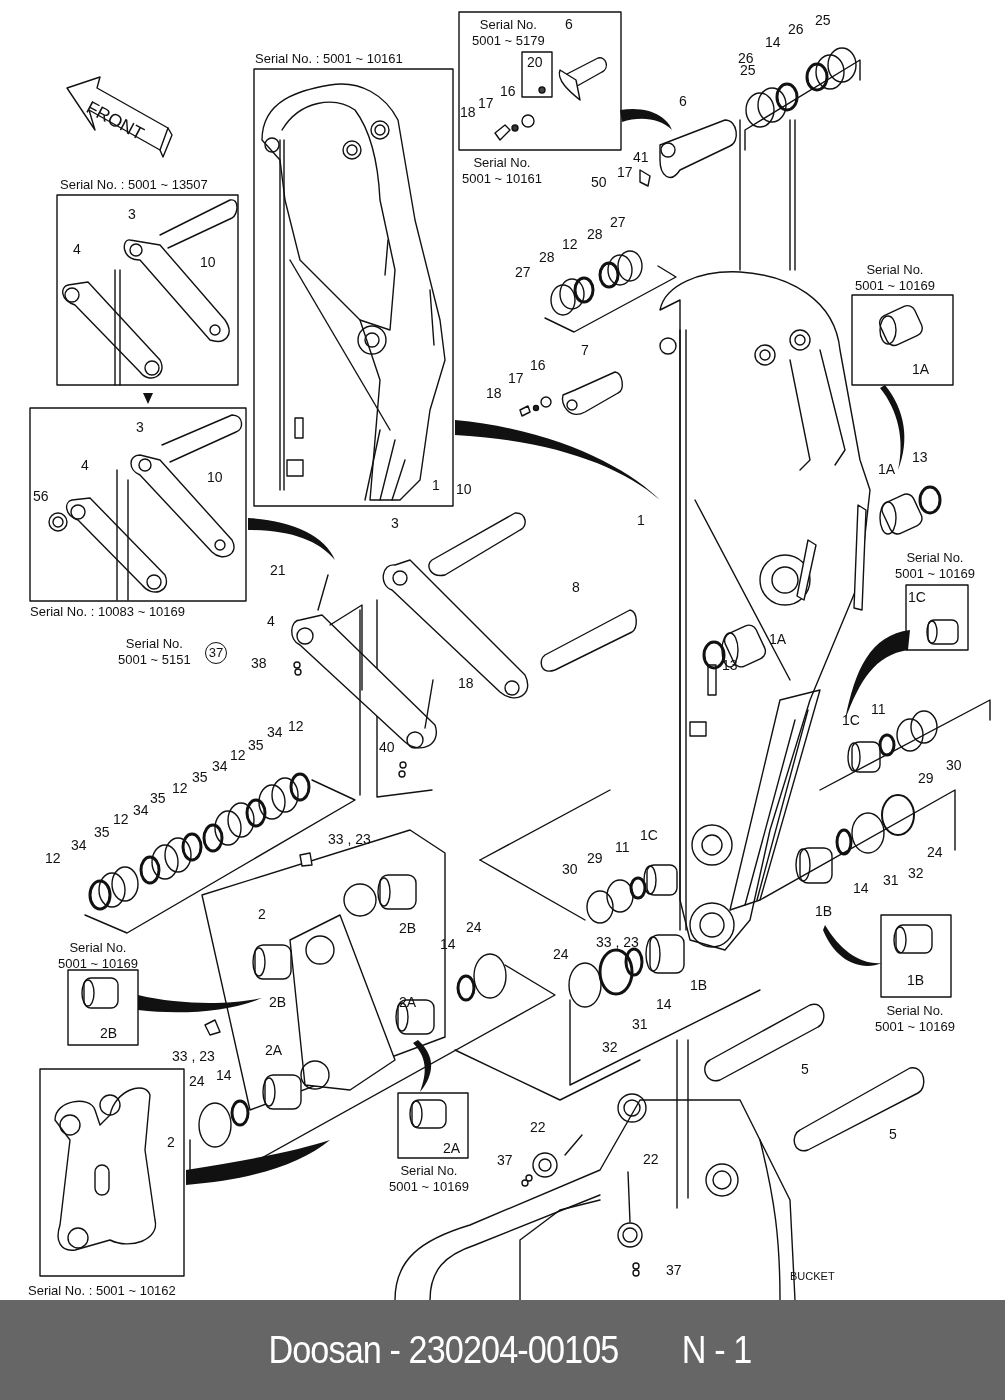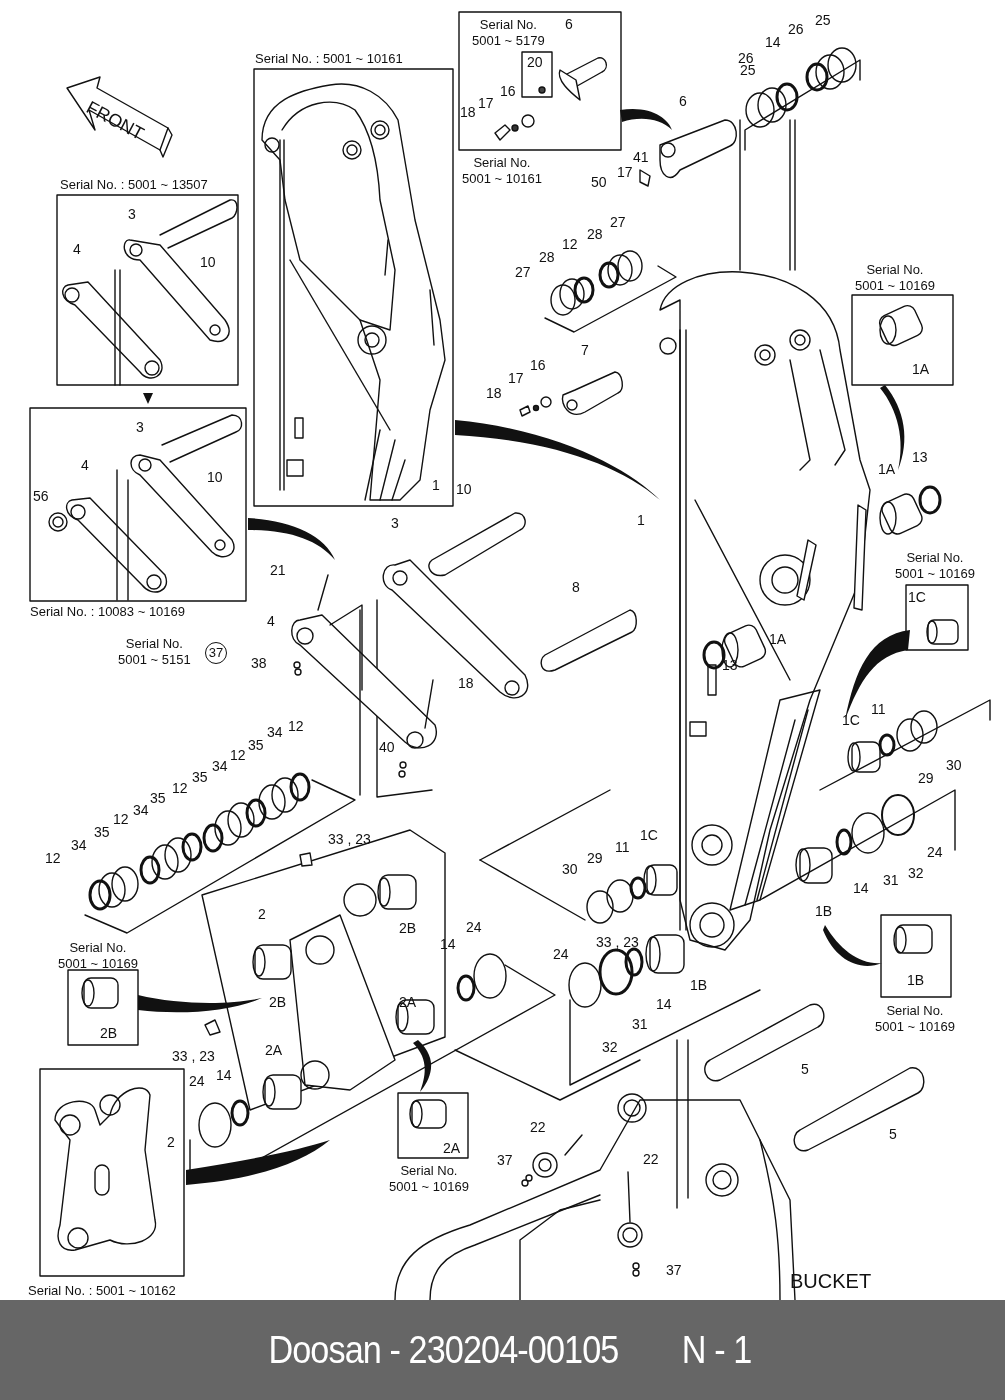--- a/index.html
+++ b/index.html
@@ -327,21 +327,21 @@
       <circle cx="636" cy="1266" r="3"></circle>
         <circle cx="636" cy="1273" r="3"></circle>
       <line x1="677" y1="1040" x2="677" y2="1208"></line>
         <line x1="688" y1="1040" x2="688" y2="1198"></line>
       <polyline points="455,1050 560,1100 640,1060"></polyline>
       <path d="M760,1140 C775,1200 780,1240 780,1300"></path>
     </g>
   </svg>
 
   <div class="lbl" style="left:92px;top:98px;font-size:18px;transform:rotate(28deg);transform-origin:left top;">FRONT</div>
-  <div class="lbl" style="left:790px;top:1271px;font-size:20px;">BUCKET</div>
+  <div class="lbl" style="left:790px;top:1271px;font-size:11px;">BUCKET</div>
 
   <div class="ser" style="left:255px;top:51px;">Serial No. : 5001 ~ 10161</div>
   <div class="ser" style="left:60px;top:177px;">Serial No. : 5001 ~ 13507</div>
   <div class="ser" style="left:30px;top:604px;">Serial No. : 10083 ~ 10169</div>
   <div class="ser" style="left:472px;top:17px;">Serial No.
 5001 ~ 5179</div>
   <div class="ser" style="left:462px;top:155px;">Serial No.
 5001 ~ 10161</div>
   <div class="ser" style="left:855px;top:262px;">Serial No.
 5001 ~ 10169</div>

